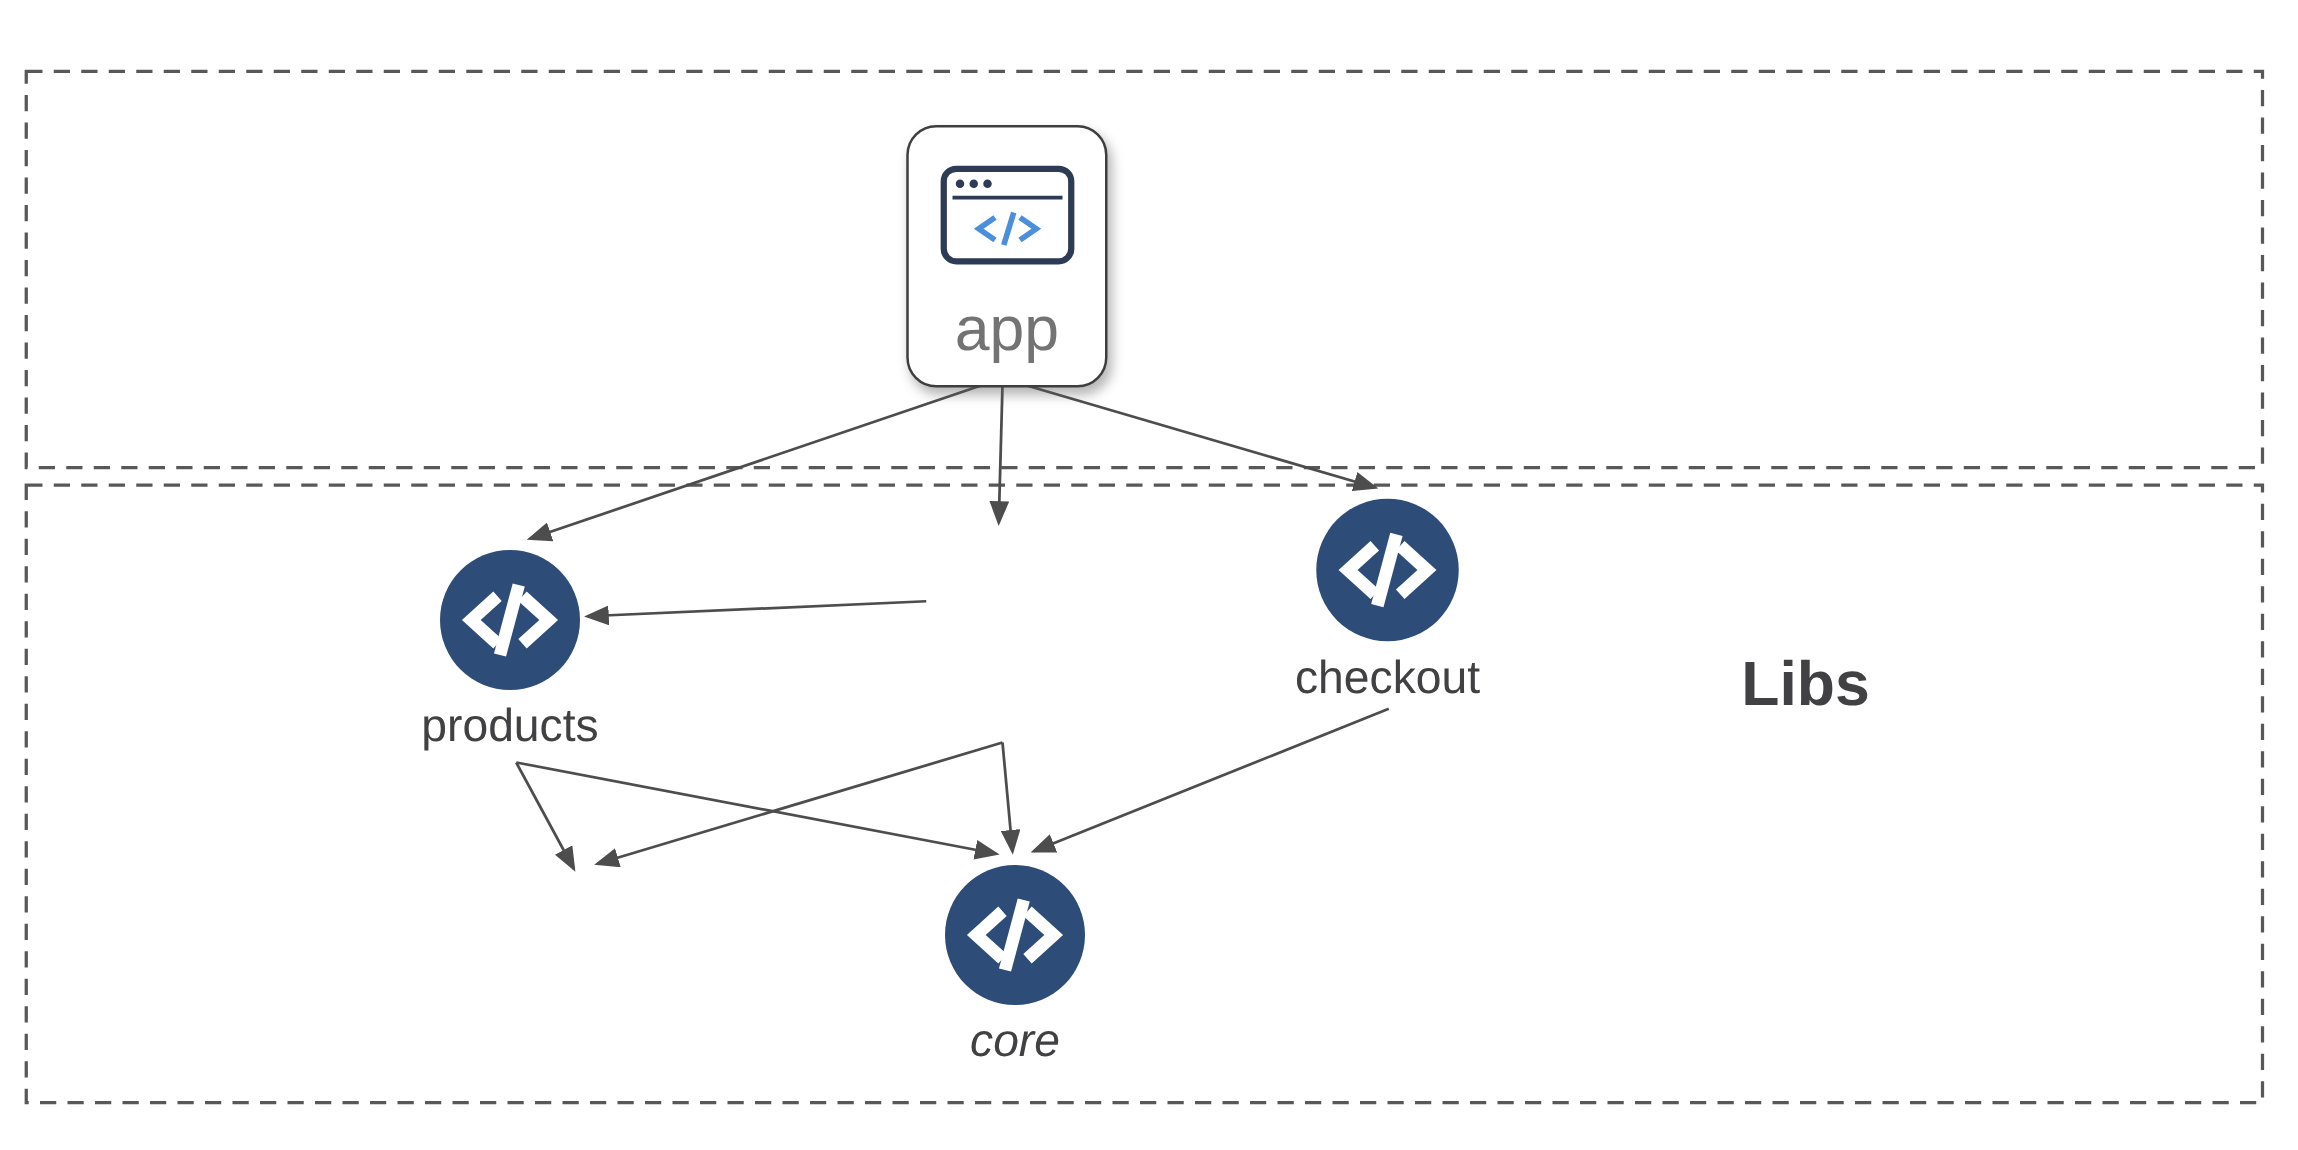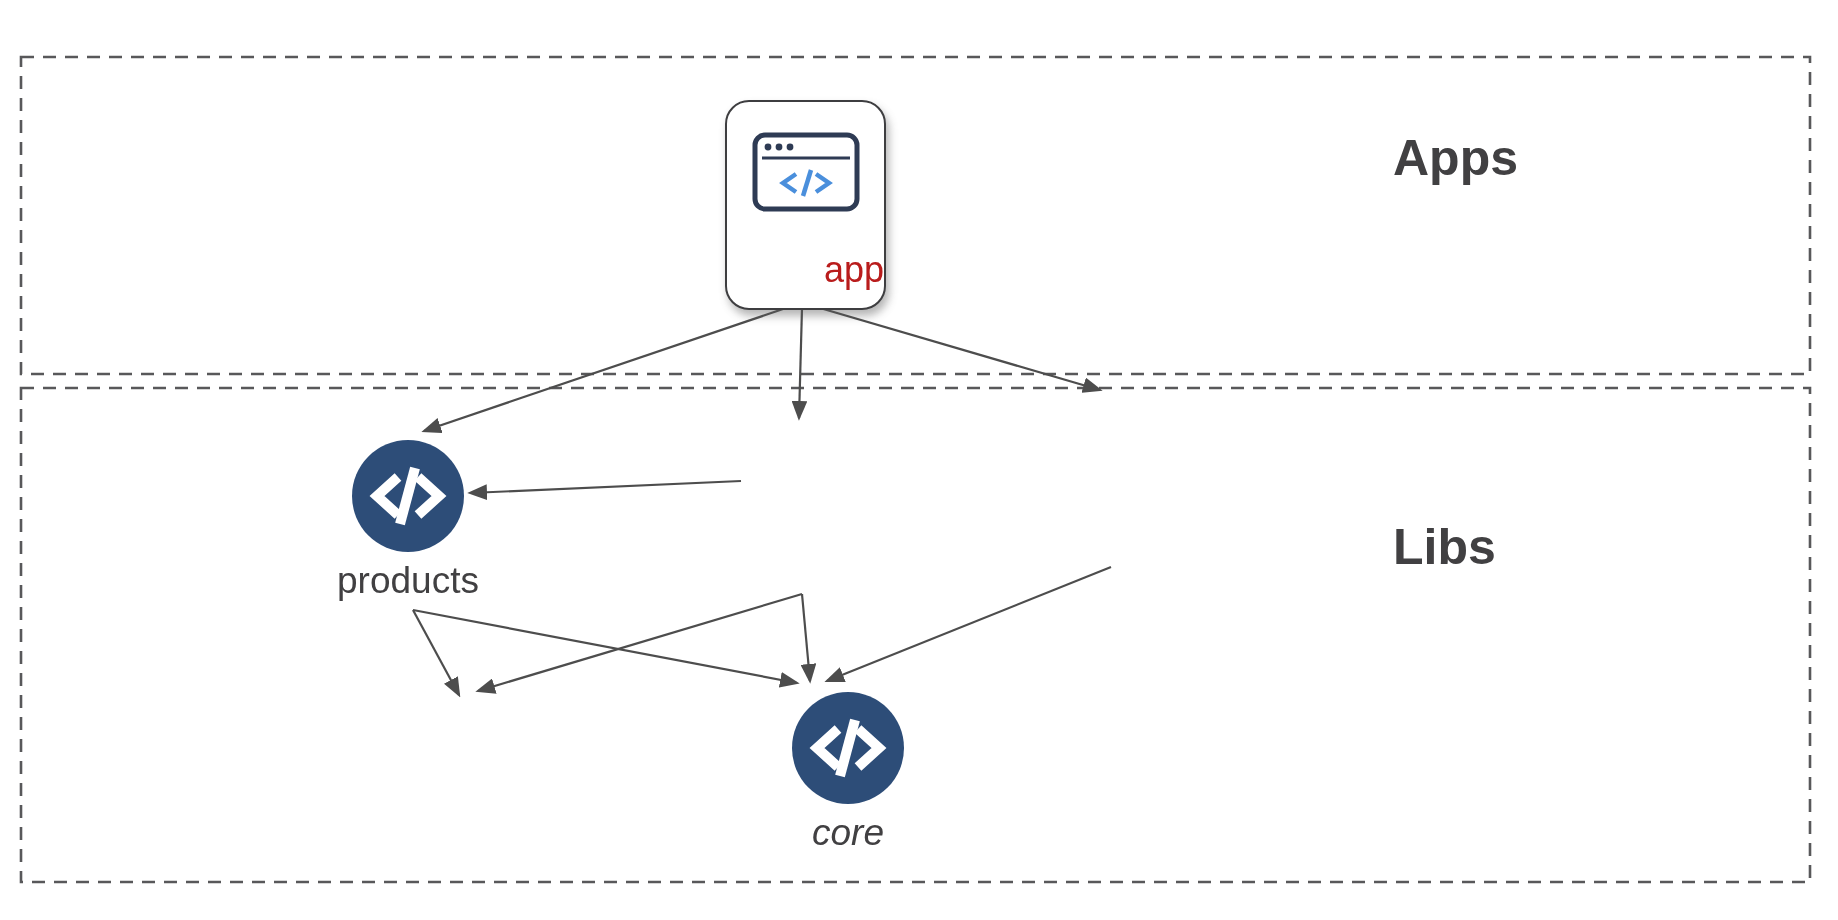--- a/index.html
+++ b/index.html
@@ -13,22 +13,22 @@
   .group-heading{position:absolute;z-index:2;}
   .group-title{font-size:50px;font-weight:700;line-height:56px;color:#414042;}
   .group-subtitle{font-size:37px;font-weight:400;line-height:42px;margin-top:8px;color:#414042;}
   .app-node{
     position:absolute;z-index:3;background:#ffffff;
     border:2.5px solid #3e3e40;border-radius:24px;
     box-shadow:3px 6px 9px rgba(90,90,90,0.45);
   }
   .app-icon-wrap{position:absolute;left:50%;top:30px;transform:translateX(-50%);width:108px;height:80px;}
   .app-label{
-    position:absolute;bottom:20px;left:0;width:100%;text-align:right;
-    font-size:36px;line-height:1;color:#b91c1c;
+    position:absolute;bottom:20px;left:0;width:100%;text-align:center;
+    font-size:50px;line-height:1;color:#737373;
   }
   .lib-node{position:absolute;z-index:3;}
   .circle{
     display:block;width:100%;height:100%;border-radius:50%;
     background:#2d4d78;
   }
   .node-label{
     position:absolute;top:100%;margin-top:10px;left:50%;transform:translateX(-50%);
     font-size:37px;line-height:1;white-space:nowrap;color:#414042;
   }
@@ -51,21 +51,20 @@
       <line x1="820" y1="308" x2="1100" y2="390" class="edge" marker-end="url(#arrow)"></line>
       <line x1="741" y1="481" x2="470" y2="493" class="edge" marker-end="url(#arrow)"></line>
       <line x1="413" y1="610" x2="459" y2="695" class="edge" marker-end="url(#arrow)"></line>
       <line x1="413" y1="610" x2="797" y2="683" class="edge" marker-end="url(#arrow)"></line>
       <line x1="802" y1="594" x2="478" y2="691" class="edge" marker-end="url(#arrow)"></line>
       <line x1="802" y1="594" x2="810" y2="681" class="edge" marker-end="url(#arrow)"></line>
       <line x1="1111" y1="567" x2="827" y2="681" class="edge" marker-end="url(#arrow)"></line>
     </svg>
 
   <div class="group-heading" style="left: 1393px; top: 130px;">
-    <div class="group-title">Apps</div>
   </div>
 
   <div class="group-heading" style="left: 1393px; top: 519px;">
     <div class="group-title">Libs</div>
   </div>
 
   <div class="app-node" style="left: 725px; top: 100px; width: 157px; height: 206px;">
     <span class="app-icon-wrap">
       <svg viewBox="0 0 108 80" width="108" height="80">
         <rect x="3" y="3" width="102" height="74" rx="10" fill="#ffffff" stroke="#2e3b54" stroke-width="5"></rect>
@@ -90,23 +89,35 @@
           <polyline points="46,37 25,56 46,75"></polyline>
           <line x1="63" y1="28" x2="48" y2="84"></line>
           <polyline points="66,37 87,56 66,75"></polyline>
         </g>
       </svg>
     </span>
     <div class="node-label">products</div>
   </div>
 
 
+  <div class="lib-node" style="left: 1053px; top: 399px; width: 114px; height: 114px;">
+    <span class="circle">
+      <svg viewBox="0 0 112 112" width="100%" height="100%">
+        <g fill="none" stroke="#ffffff" stroke-width="10" stroke-linecap="butt" stroke-linejoin="miter">
+          <polyline points="46,37 25,56 46,75"></polyline>
+          <line x1="63" y1="28" x2="48" y2="84"></line>
+          <polyline points="66,37 87,56 66,75"></polyline>
+        </g>
+      </svg>
+    </span>
+    <div class="node-label">checkout</div>
+  </div>
 
 
-  <div class="lib-node" style="left: 792px; top: 692px; width: 112px; height: 112px; font-style: italic;">
+  <div class="lib-node" style="left: 756px; top: 692px; width: 112px; height: 112px; font-style: italic;">
     <span class="circle">
       <svg viewBox="0 0 112 112" width="100%" height="100%">
         <g fill="none" stroke="#ffffff" stroke-width="10" stroke-linecap="butt" stroke-linejoin="miter">
           <polyline points="46,37 25,56 46,75"></polyline>
           <line x1="63" y1="28" x2="48" y2="84"></line>
           <polyline points="66,37 87,56 66,75"></polyline>
         </g>
       </svg>
     </span>
     <div class="node-label">core</div>

